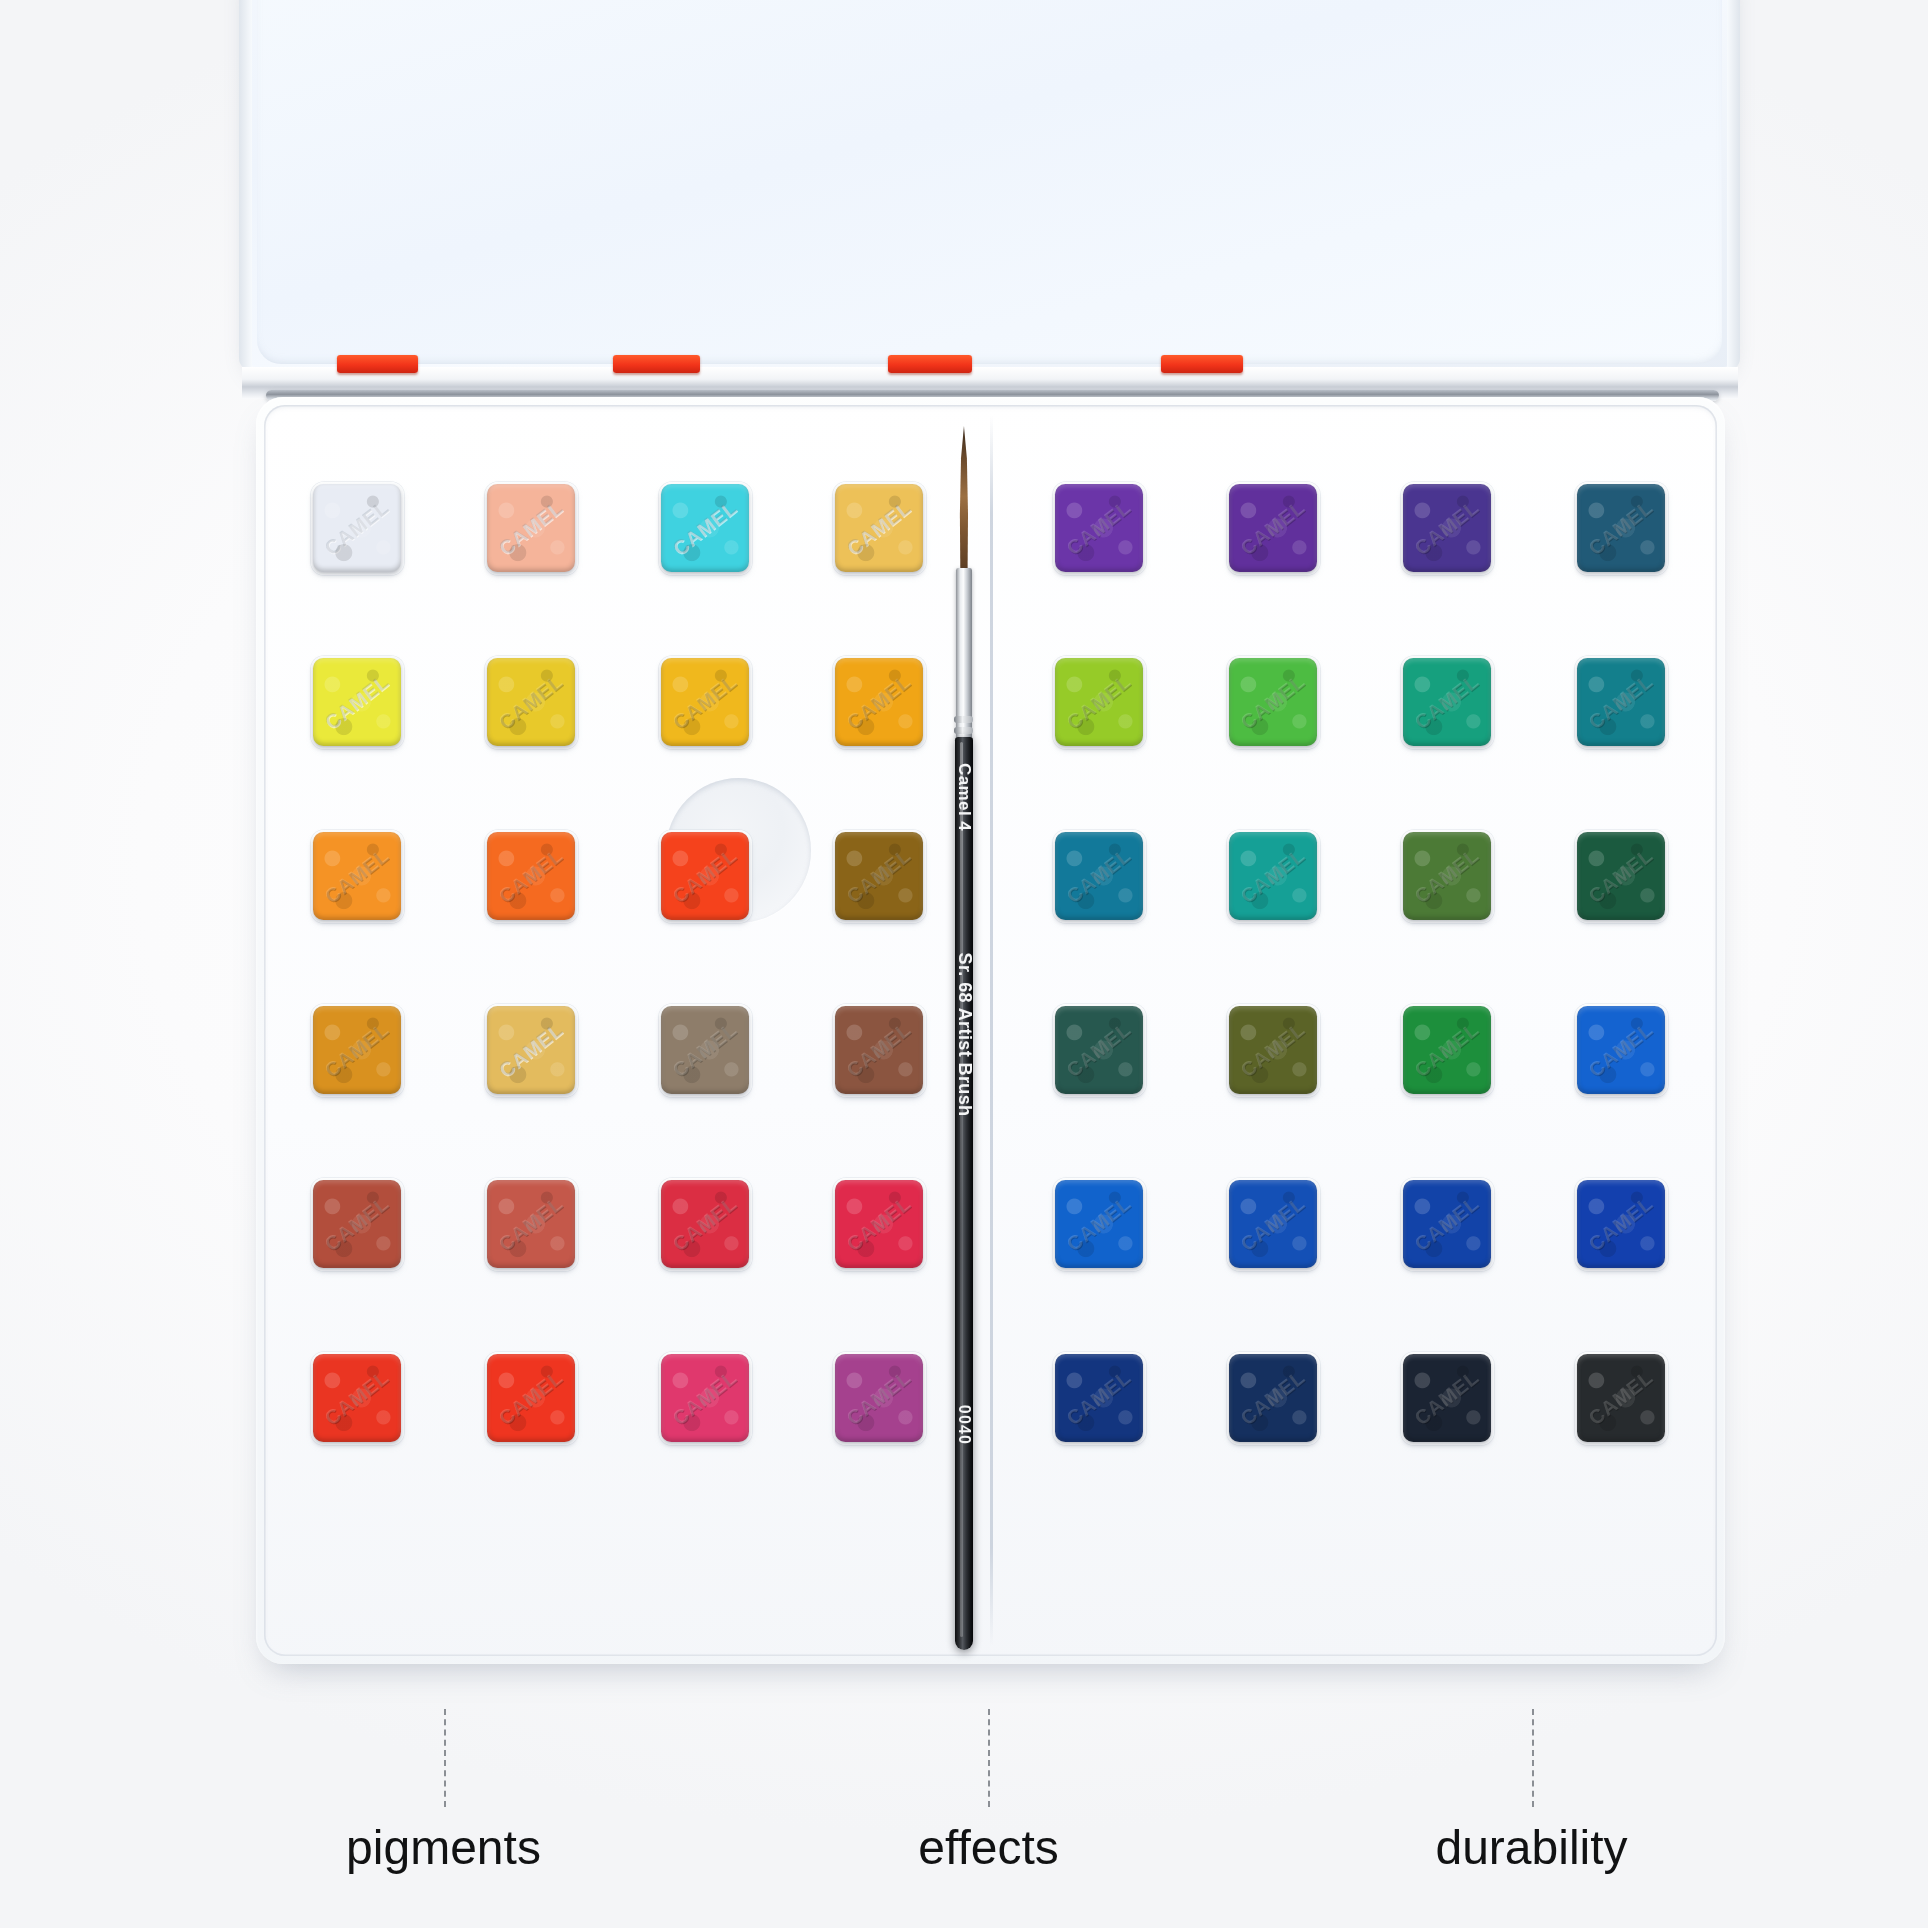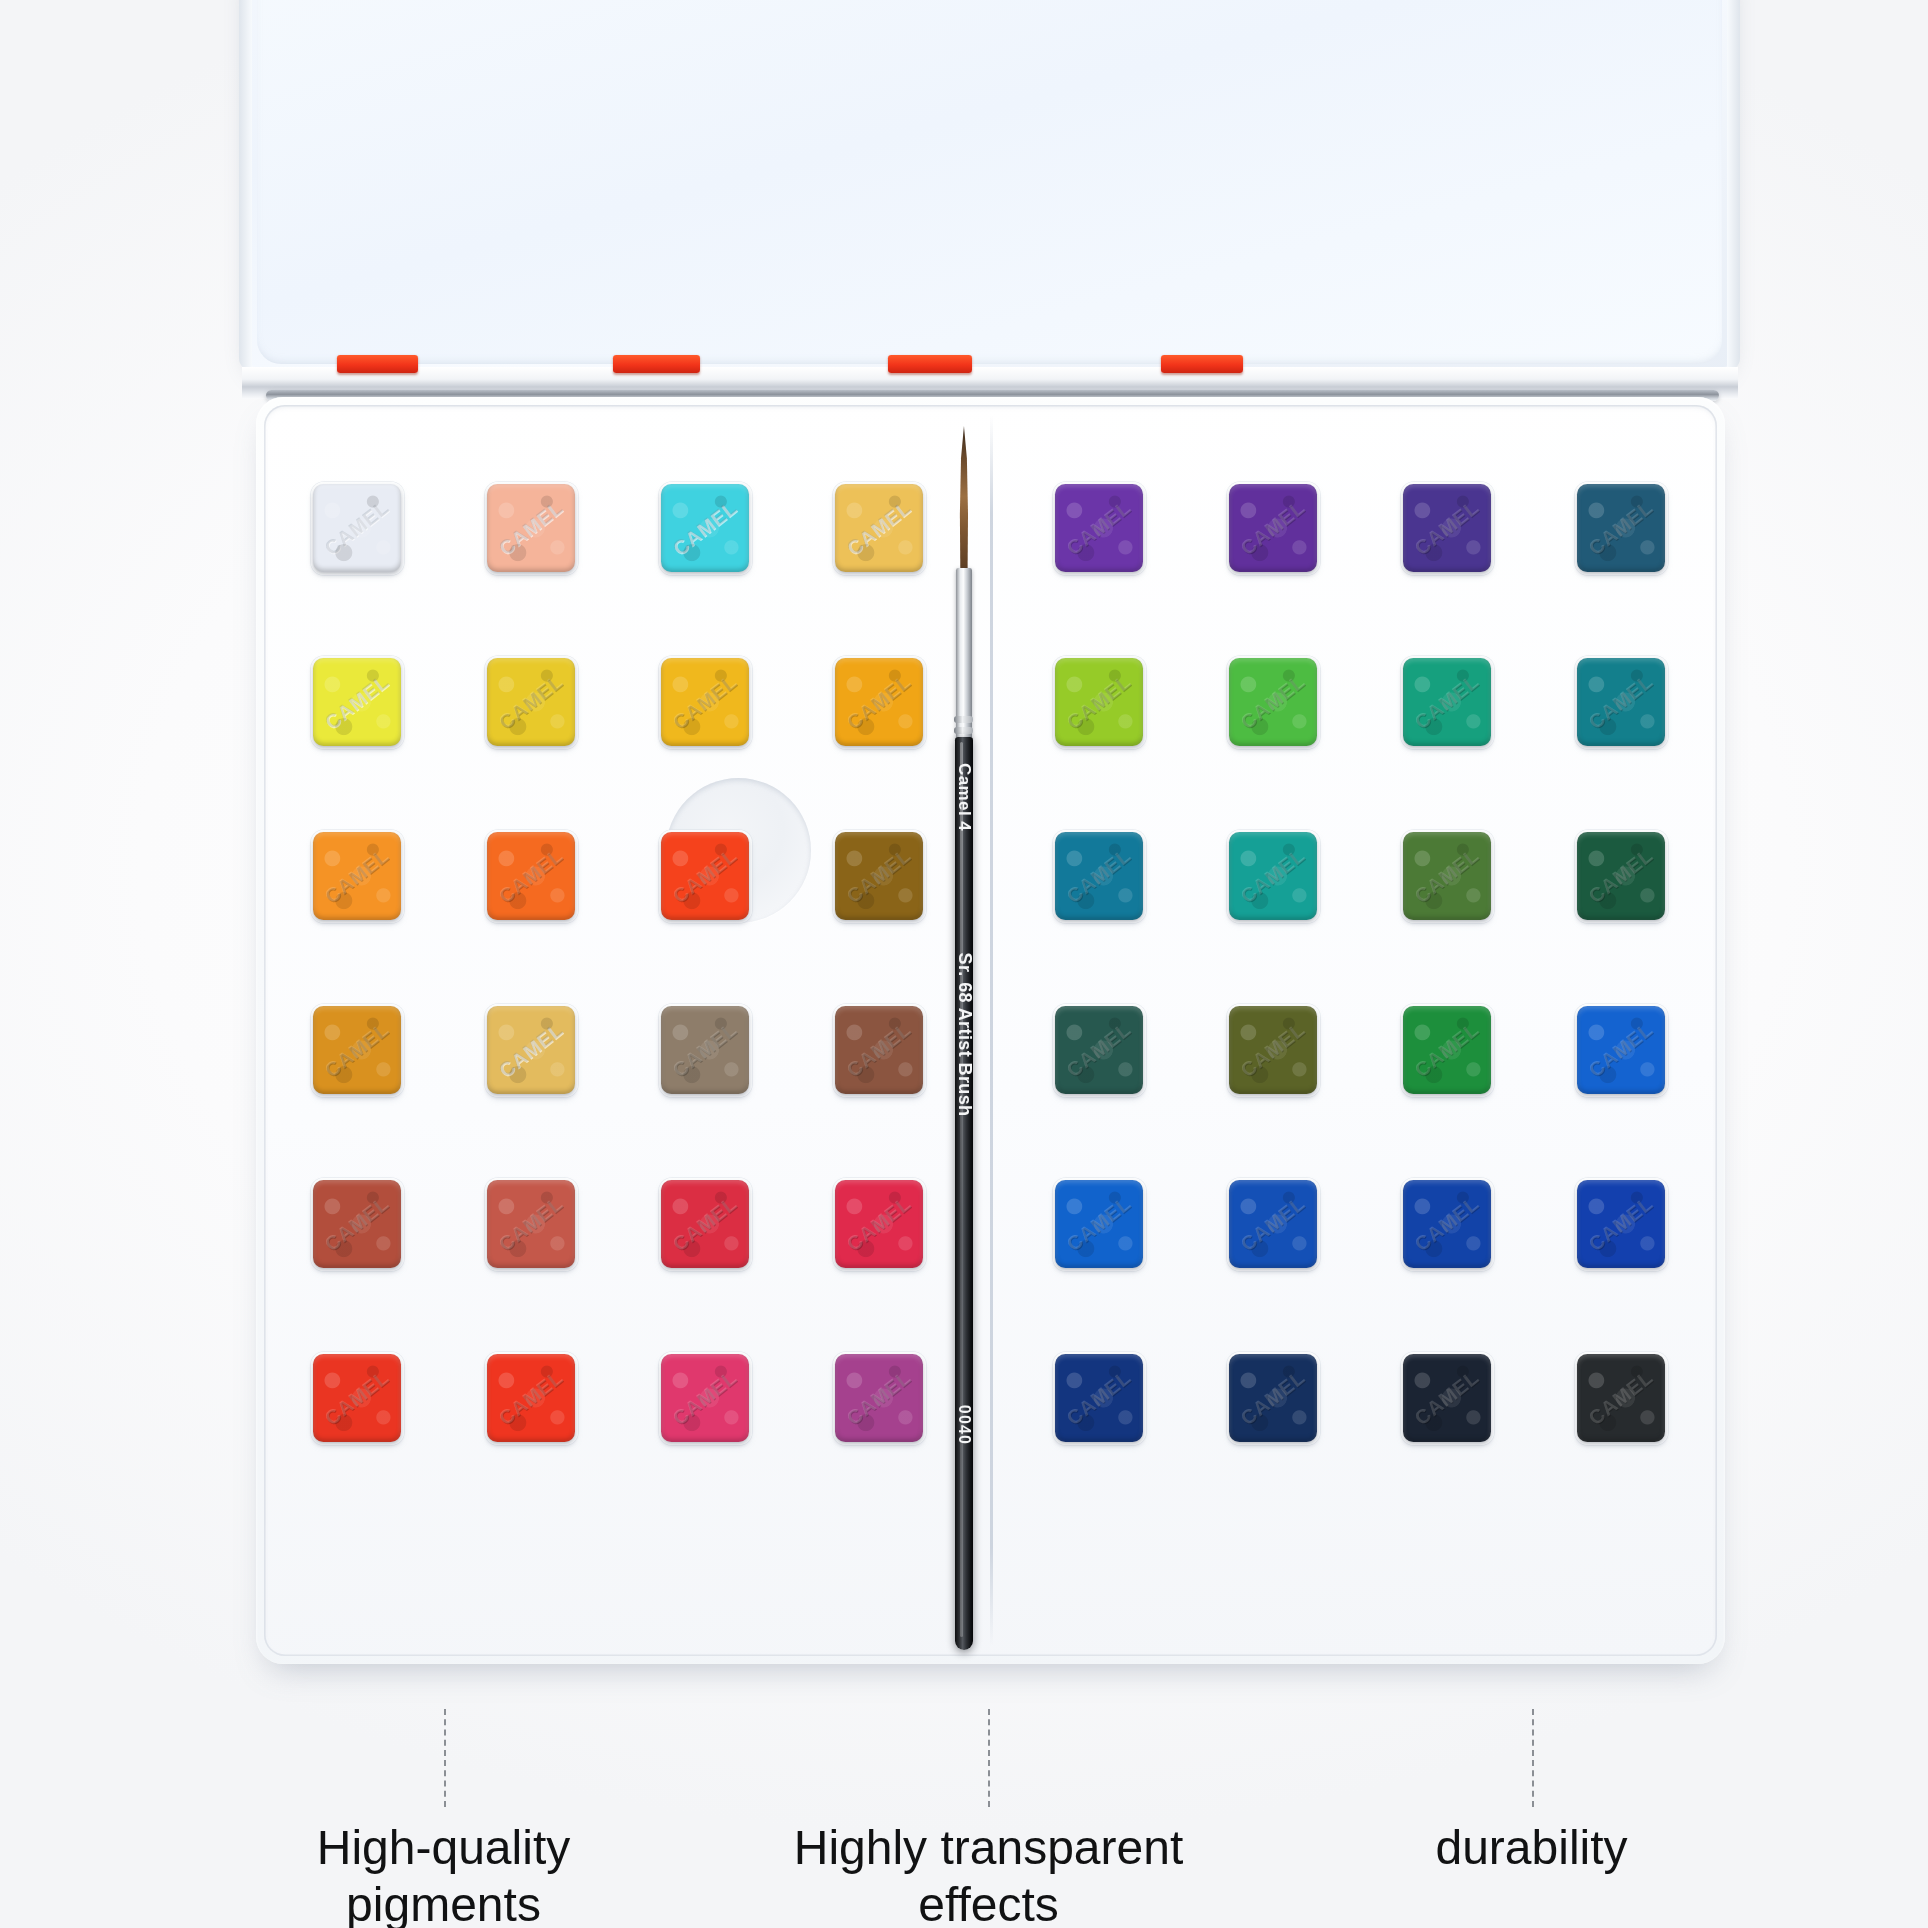--- a/index.html
+++ b/index.html
@@ -338,26 +338,24 @@
     <div class="handle"></div>
     <div class="handle-gloss"></div>
     <div class="btxt" id="brush-model">Camel 4</div>
     <div class="btxt" id="brush-series">Sr. 68 Artist Brush</div>
     <div class="btxt" id="brush-code">0040</div>
   </div>
 
   <div id="callouts">
       <div class="leader" style="left: 444px;"></div>
       <div class="caption" style="left: 218px;">
-        <div>High-quality</div>
         <div>pigments</div>
       </div>
       <div class="leader" style="left: 988px;"></div>
       <div class="caption" style="left: 763px;">
-        <div>Highly transparent</div>
         <div>effects</div>
       </div>
       <div class="leader" style="left: 1532px;"></div>
       <div class="caption" style="left: 1306px;">
         <div>durability</div>
       </div>
     </div>
 
 </div>
 

